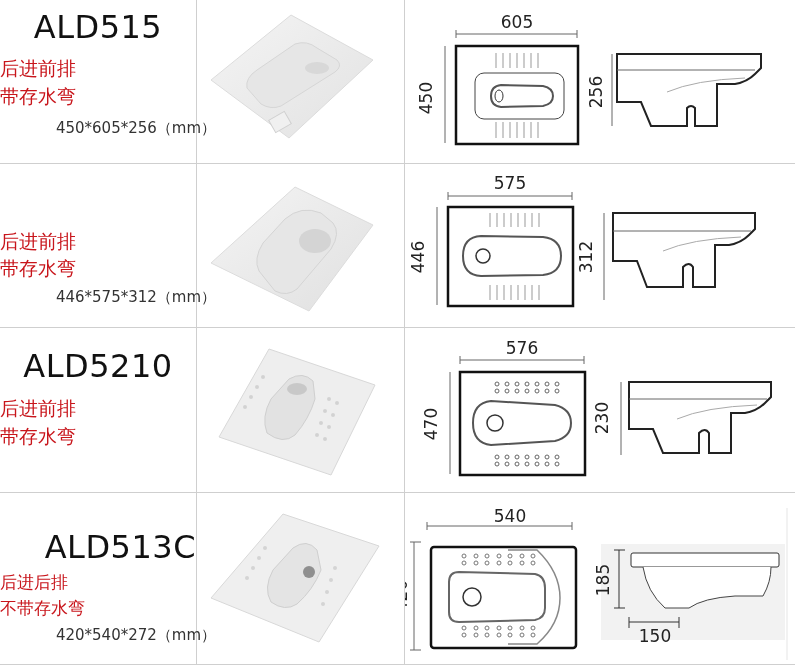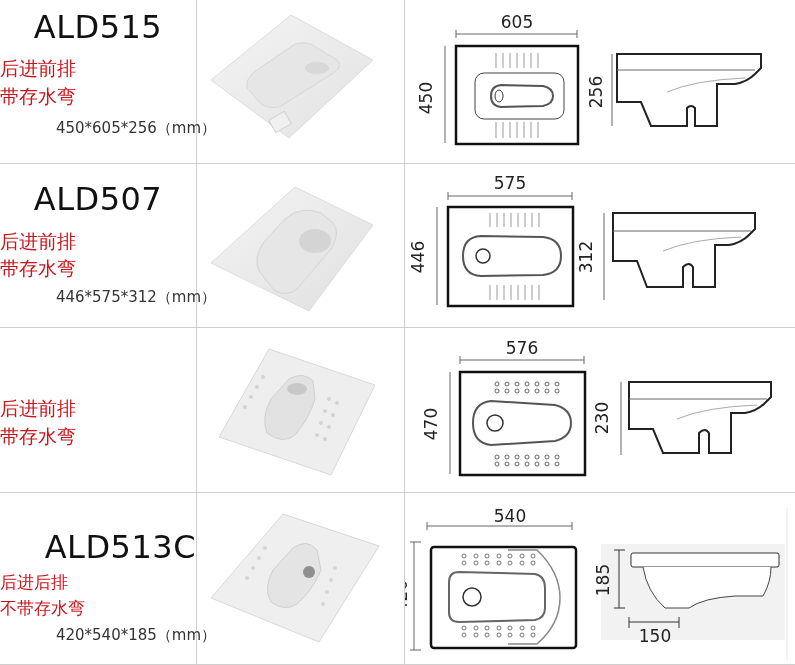--- a/index.html
+++ b/index.html
@@ -78,21 +78,20 @@
         <path d="M262,92 Q290,80 340,78" fill="none" stroke="#aaa"></path>
         <line x1="393" y1="16" x2="393" y2="154" stroke="#e5e5e5"></line>
       </svg>
     </div>
   </div>
 
   <div class="row" style="top:163px;height:164px;">
     <div class="vline" style="left:196px;"></div>
     <div class="vline" style="left:404px;"></div>
     <div class="col-text">
-      <div class="model" style="top:17px;">ALD507</div>
       <div class="feature" style="top:64px;">后进前排</div>
       <div class="feature" style="top:91px;">带存水弯</div>
       <div class="dims" style="top:125px;">446*575*312（mm）</div>
     </div>
     <div class="col-photo">
       <svg width="207" height="164" viewBox="0 0 207 164">
         <defs>
             <linearGradient id="g2" x1="0" y1="0" x2="1" y2="1">
               <stop offset="0" stop-color="#f4f4f4"></stop>
               <stop offset="1" stop-color="#e0e0e0"></stop>
@@ -138,20 +137,21 @@
         <line x1="208" y1="68" x2="346" y2="68" stroke="#666"></line>
         <path d="M258,88 Q286,76 336,74" fill="none" stroke="#aaa"></path>
       </svg>
     </div>
   </div>
 
   <div class="row" style="top:327px;height:165px;">
     <div class="vline" style="left:196px;"></div>
     <div class="vline" style="left:404px;"></div>
     <div class="col-text">
+      <div class="model" style="top:20px;">ALD5210</div>
       <div class="feature" style="top:67px;">后进前排</div>
       <div class="feature" style="top:95px;">带存水弯</div>
     </div>
     <div class="col-photo">
       <svg width="207" height="165" viewBox="0 0 207 165">
         <polygon points="22,110 72,22 178,58 134,148" fill="#eeeeee" stroke="#d8d8d8"></polygon>
         <path d="M70,106 Q64,90 74,72 L92,52 Q106,44 116,54 L118,72 Q112,92 98,108 Q86,118 70,106 Z" fill="#e2e2e2" stroke="#cfcfcf"></path>
         <ellipse cx="100" cy="62" rx="10" ry="6" fill="#c8c8c8"></ellipse>
         <g fill="#d2d2d2">
             <circle cx="48" cy="80" r="2"></circle>
@@ -219,21 +219,21 @@
     </div>
   </div>
 
   <div class="row" style="top:492px;height:172px;">
     <div class="vline" style="left:196px;"></div>
     <div class="vline" style="left:404px;"></div>
     <div class="col-text">
       <div class="model" style="top:36px;text-align:right;">ALD513C</div>
       <div class="feature" style="top:76px;font-size:17px;">后进后排</div>
       <div class="feature" style="top:102px;font-size:17px;">不带存水弯</div>
-      <div class="dims" style="top:134px;">420*540*185（mm）</div>
+      <div class="dims" style="top:134px;">420*540*272（mm）</div>
     </div>
     <div class="col-photo">
       <svg width="207" height="172" viewBox="0 0 207 172">
         <polygon points="14,106 86,22 182,54 122,150" fill="#efefef" stroke="#d8d8d8"></polygon>
         <path d="M74,110 Q66,96 76,78 L96,56 Q110,46 120,58 L124,78 Q116,98 100,112 Q88,120 74,110 Z" fill="#e4e4e4" stroke="#cfcfcf"></path>
         <circle cx="112" cy="80" r="6" fill="#8f8f8f"></circle>
         <g fill="#d4d4d4">
             <circle cx="50" cy="86" r="2"></circle>
             <circle cx="56" cy="76" r="2"></circle>
             <circle cx="62" cy="66" r="2"></circle>

